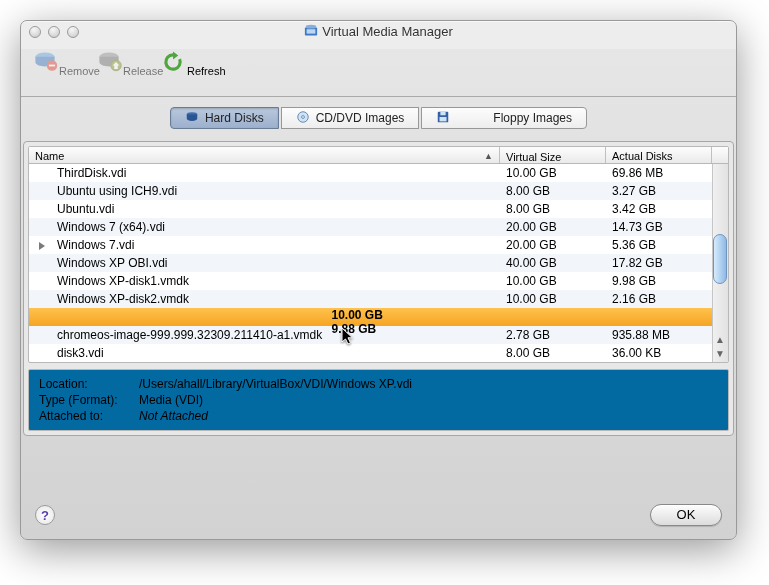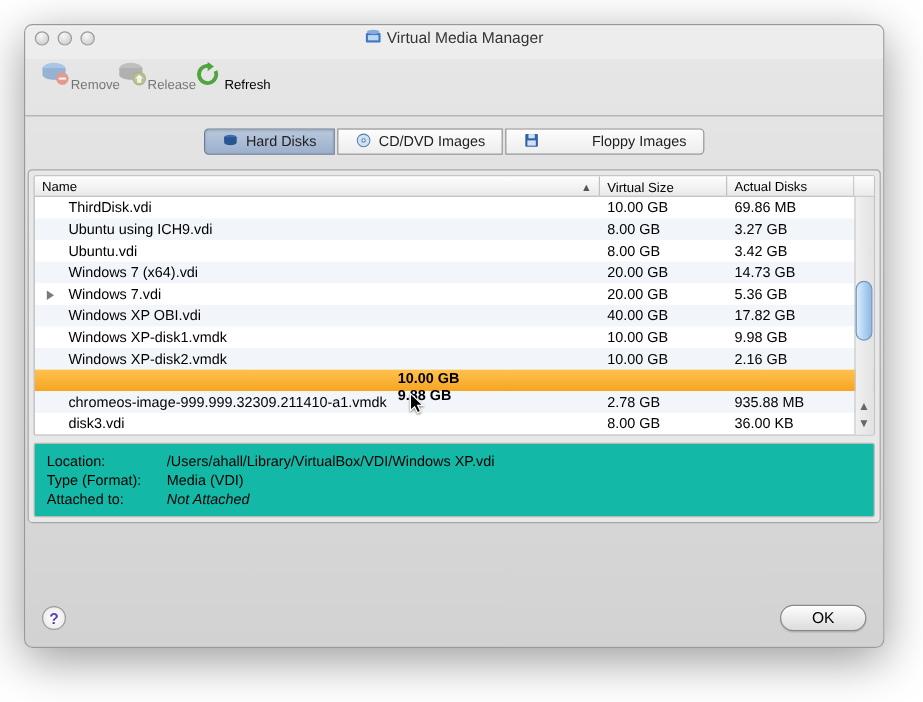--- a/index.html
+++ b/index.html
@@ -48,21 +48,21 @@
 .cell.corner{ width:16px; }
 .disclosure { position:absolute; left:10px; top:4px; width:0; height:0; border-top:4px solid transparent; border-bottom:4px solid transparent; border-left:6px solid #7a7a7a; }
 .row.sel .disclosure{ border-left-color:#000;}
 
 .scroll-gutter { position:absolute; right:0; top:17px; bottom:0; width:16px; border-left:1px solid #c6c6c6; background:linear-gradient(90deg,#f0f0f0,#e2e2e2); }
 .scroll-thumb { position:absolute; right:1px; top:70px; width:14px; height:50px; border-radius:8px; background:linear-gradient(90deg,#d7ecfd,#8fb9e6); border:1px solid #6f94c0; }
 .scroll-arrow { position:absolute; right:1px; width:14px; height:14px; font-size:10px; line-height:14px; text-align:center; color:#666; }
 .scroll-arrow.up{ bottom:15px;}
 .scroll-arrow.dn{ bottom:1px;}
 
-.details { margin-top:6px; background:#14b8a6; border:1px solid #b8b8b8; border-radius:2px; padding:6px 10px; font-size:12px; line-height:16px; }
+.details { margin-top:6px; background:#0369a1; border:1px solid #b8b8b8; border-radius:2px; padding:6px 10px; font-size:12px; line-height:16px; }
 .details .dl { display:flex; }
 .details .dt { width:100px; }
 .details .dd.italic{ font-style:italic; }
 
 .footer { position:absolute; left:14px; right:14px; bottom:10px; height:28px; display:flex; align-items:center; justify-content:space-between; }
 .help { width:20px; height:20px; border-radius:50%; border:1px solid #9b9b9b; display:flex; align-items:center; justify-content:center; font-size:13px; color:#5a3fb0; background:radial-gradient(#fff,#e6e6e6); font-weight:bold; }
 .ok { min-width:72px; height:22px; border-radius:12px; border:1px solid #888; background:linear-gradient(#fdfdfd,#dcdcdc); font-size:13px; text-align:center; line-height:20px; padding:0 14px; box-shadow:0 1px 1px rgba(0,0,0,.15), inset 0 1px 0 #fff; cursor:default; user-select:none;}
 
 .cursor { position:absolute; left:320px; top:306px; pointer-events:none; }
 .cursor svg{ width:14px; height:20px; filter:drop-shadow(0 1px 1px rgba(0,0,0,.5));}

